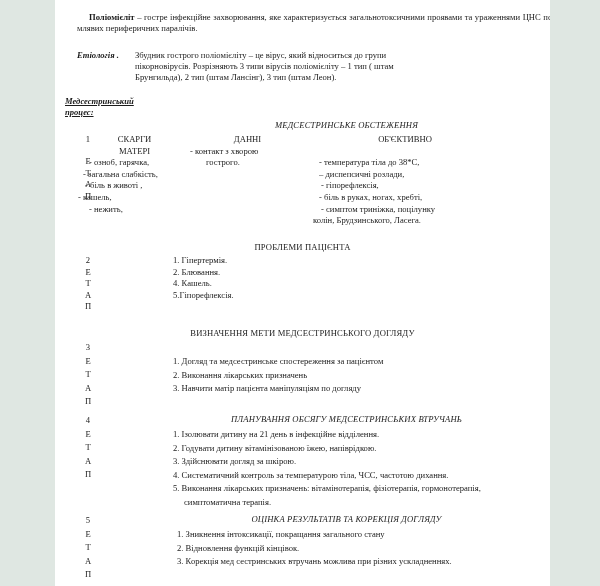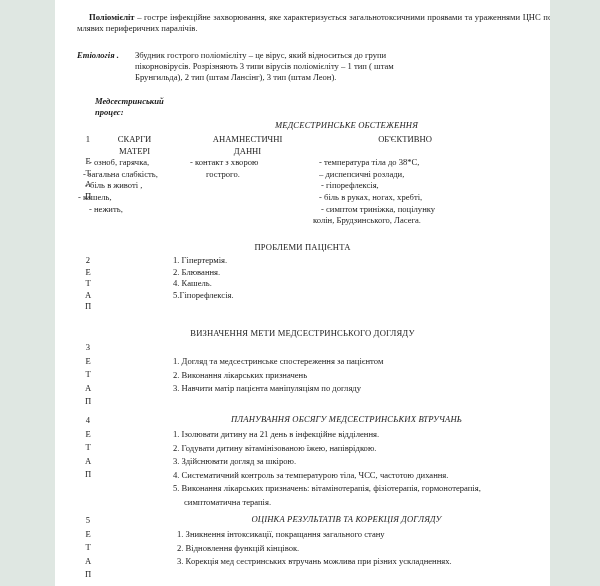--- a/index.html
+++ b/index.html
@@ -54,23 +54,24 @@
     font-weight: bold;
     white-space: nowrap;
     width: 58px;
     flex: 0 0 58px;
   }
   .etio-body {
     flex: 1 1 auto;
     padding-right: 30px;
   }
   .mp-label {
-    padding-left: 40px;
+    padding-left: 10px;
     font-style: italic;
     font-weight: bold;
+    text-decoration: underline;
   }
   
   .sec-title {
     text-align: center;
     letter-spacing: 0.15px;
     padding-right: 40px;
   }
   .sec-title-offset {
     padding-left: 44px;
     padding-right: 0;
@@ -177,21 +178,20 @@
       <div class="col-a">
         <div class="cell hdr">СКАРГИ</div>
         <div class="cell hdr">МАТЕРІ</div>
         <div class="cell">- озноб, гарячка,</div>
         <div class="cell" style="padding-left:28px;">- загальна слабкість,</div>
         <div class="cell" style="padding-left:30px;">- біль в животі ,</div>
         <div class="cell" style="padding-left:23px;">-  кашель,</div>
         <div class="cell" style="">- нежить,</div>
       </div>
       <div class="col-b">
-        <div class="cell hdr">АНАМНЕСТИЧНІ</div>
         <div class="cell hdr">ДАННІ</div>
         <div class="cell">-  контакт з хворою</div>
         <div class="cell" style="padding-left:26px;">гострого.</div>
       </div>
       <div class="col-c">
         <div class="cell hdr" style="padding-left:0;">ОБ'ЄКТИВНО</div>
         <div class="cell hdr" style="padding-left:0;"></div>
         <div class="cell">-    температура тіла до 38*С,</div>
         <div class="cell">– диспепсичні розлади,</div>
         <div class="cell" style="padding-left:16px;">- гіпорефлексія,</div>

